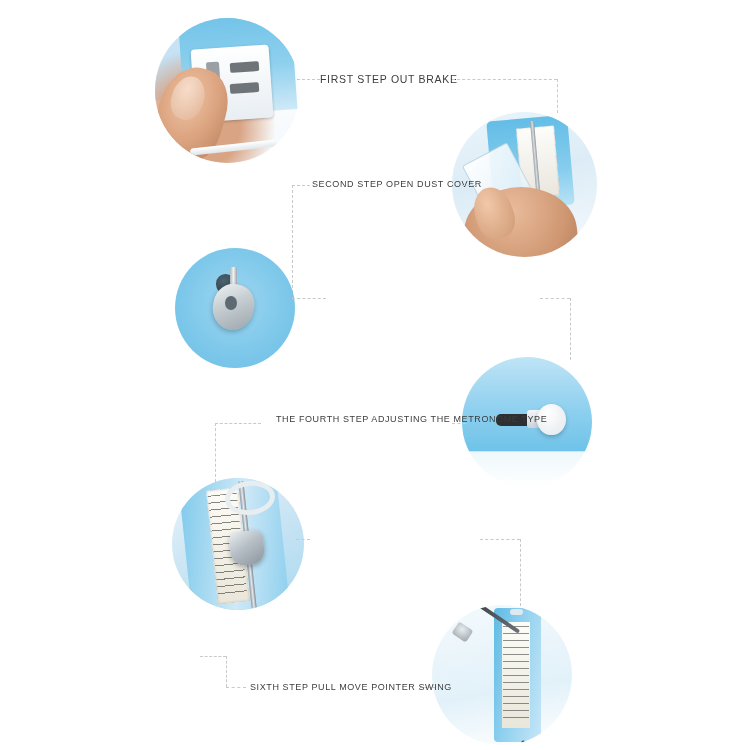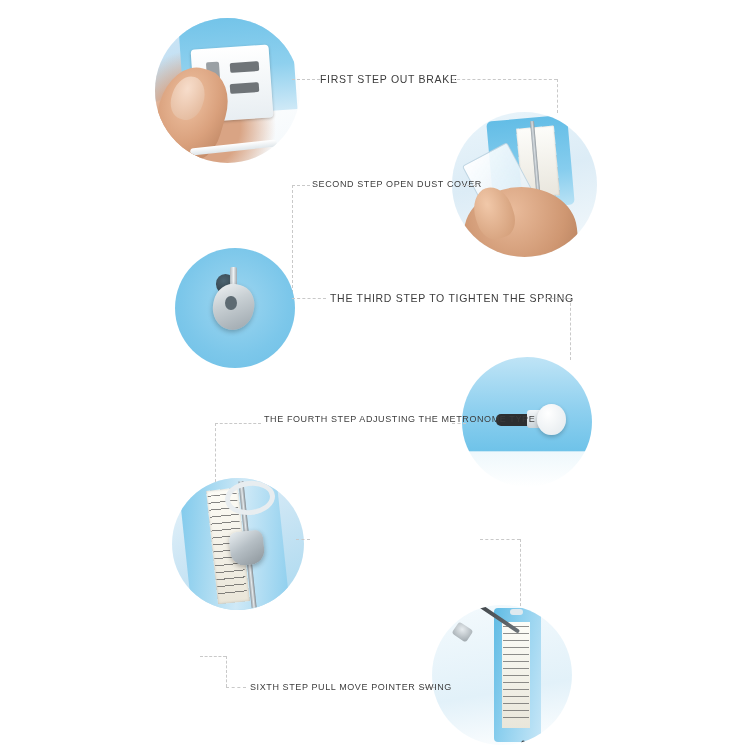--- a/index.html
+++ b/index.html
@@ -403,36 +403,35 @@
     <div class="inner">
       <div class="bg"></div>
       <div class="hole"></div>
       <div class="stem"></div>
       <div class="key"></div>
       <div class="keyhole"></div>
     </div>
   </div>
 
   <div class="connector conn-h" style="left:292px; top:298px; width:34px;"></div>
-  <div class="label big" style="left:330px; top:292px;">THE THIRD STEP TO TIGHTEN THE SPRING</div>
 
   <div class="connector conn-h" style="left:540px; top:298px; width:30px;"></div>
   <div class="connector conn-v" style="left:570px; top:298px; height:62px;"></div>
 
   <div class="photo" id="photo4" style="left:462px; top:357px; width:130px; height:130px;">
     <div class="inner">
       <div class="bg"></div>
       <div class="track"></div>
       <div class="nub"></div>
       <div class="knob"></div>
     </div>
   </div>
 
   <div class="connector conn-h" style="left:452px; top:423px; width:14px;"></div>
-  <div class="label" style="left:264px; top:414px;">THE FOURTH STEP ADJUSTING THE METRONOME TYPE</div>
+  <div class="label" style="left:276px; top:414px;">THE FOURTH STEP ADJUSTING THE METRONOME TYPE</div>
 
   <div class="connector conn-h" style="left:215px; top:423px; width:46px;"></div>
   <div class="connector conn-v" style="left:215px; top:423px; height:110px;"></div>
 
   <div class="photo" id="photo5" style="left:172px; top:478px; width:132px; height:132px;">
     <div class="inner">
       <div class="bg"></div>
       <div class="case"></div>
       <div class="scale"></div>
       <div class="ticks"></div>

